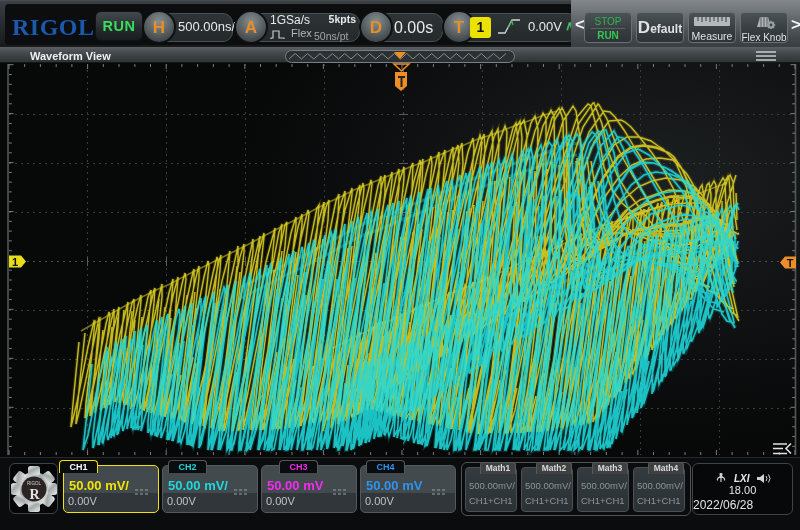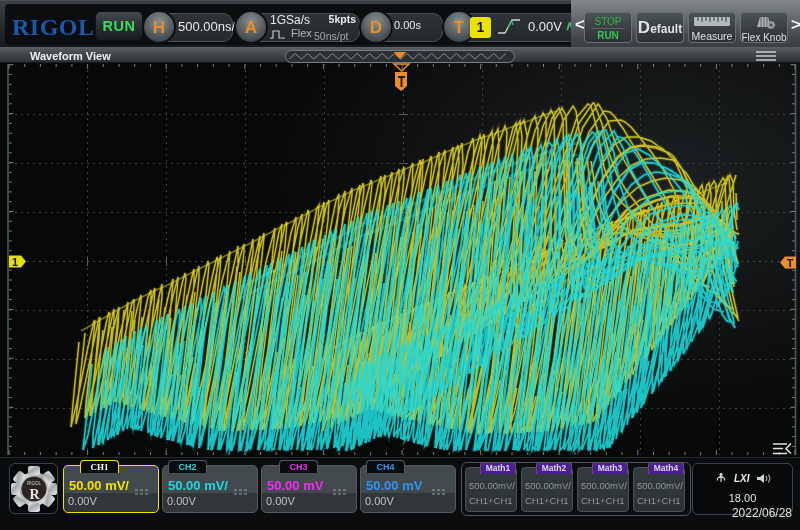--- a/index.html
+++ b/index.html
@@ -36,21 +36,21 @@
 
 #botbar { left:0; top:457px; width:800px; height:73px; background:#0a0c0d; border-top:1px solid #26292b; }
 .chbox { top:465px; width:96px; height:48px; border-radius:5px; border:1px solid #53595c;
   background:linear-gradient(#424a4e 0%,#424a4e 58%,#30363a 58%,#30363a 100%); }
 .chtab { top:460px; height:13px; width:39px; background:#0a0c0d; border:1px solid #53595c; border-bottom:none;
   border-radius:4px 4px 0 0; font-size:9px; font-weight:bold; text-align:center; line-height:12px; }
 .l1 { font-size:13px; font-weight:bold; }
 .l2 { font-size:11px; color:#c0c3c4; }
 .mbox { top:467px; width:52px; height:45px; border-radius:4px; border:1px solid #4a5053;
   background:linear-gradient(#343b3e,#2b3134); }
-.mtab { top:462px; height:12px; width:36px; background:#4c1d95; border:1px solid #53595c; border-bottom:none;
+.mtab { top:462px; height:12px; width:36px; background:#404040; border:1px solid #53595c; border-bottom:none;
   border-radius:3px 3px 0 0; font-size:8.5px; font-weight:bold; color:#d8dadb; text-align:center; line-height:11px; }
 .mtx { font-size:9.5px; color:#8e9496; }
 </style>
 </head>
 <body>
 <div id="scr">
 
   <div id="topbar" class="abs"></div>
   <div id="topleftpanel" class="abs"></div>
   <div id="logo" class="abs">RIGOL</div>
@@ -64,21 +64,21 @@
   <div class="abs wt" style="left:270px;top:13px;font-size:12px;">1GSa/s</div>
   <svg class="abs" style="left:270px;top:29px;" width="16" height="11" viewBox="0 0 16 11">
     <path d="M1 10 L1 9 L3 9 L3 2 L9 2 L9 9 L14 9 L14 10" fill="none" stroke="#c4c8c9" stroke-width="1.2"></path>
   </svg>
   <div class="abs" style="left:291px;top:27px;font-size:11px;color:#b4b8b9;">Flex</div>
   <div class="abs" style="left:322px;top:13px;width:34px;font-size:10.5px;font-weight:bold;color:#e8eaea;text-align:right;">5kpts</div>
   <div class="abs" style="left:314px;top:30px;width:42px;font-size:10.5px;color:#a2a6a7;text-align:left;">50ns/pt</div>
   <div class="circ abs" style="left:234px;top:10px;">A</div>
 
   <div class="pill abs" style="left:363px;top:13px;width:80px;height:29px;"></div>
-  <div class="abs wt" style="left:394px;top:19px;font-size:11px;">0.00s</div>
+  <div class="abs wt" style="left:394px;top:19px;font-size:16px;">0.00s</div>
   <div class="circ abs" style="left:359px;top:10px;">D</div>
 
   <div class="pill abs" style="left:448px;top:13px;width:130px;height:29px;"></div>
   <div class="circ abs" style="left:442px;top:10px;">T</div>
   <div class="abs" style="left:470px;top:17px;width:21px;height:21px;background:#ece200;border-radius:3px;color:#111;font-weight:bold;font-size:14px;text-align:center;line-height:21px;">1</div>
   <svg class="abs" style="left:496px;top:16px;" width="26" height="22" viewBox="0 0 26 22">
     <path d="M2 17 L9 17 L16 4 L24 4" fill="none" stroke="#d2d5d6" stroke-width="1.3"></path>
     <path d="M12 12 l4 -7 l1 4" fill="none" stroke="#3db45a" stroke-width="1.2"></path>
   </svg>
   <div class="abs wt" style="left:528px;top:19px;font-size:13px;">0.00V</div>
@@ -207,21 +207,21 @@
             <rect x="-6" y="-23" width="12" height="9" rx="2.5"></rect>
             <rect x="-6" y="14" width="12" height="9" rx="2.5"></rect>
           </g>
       </g>
       <circle r="12.5" fill="#2b2422"></circle>
       <text x="0" y="-4.5" font-size="4.5" fill="#d8dada" text-anchor="middle" font-family="Liberation Sans">RIGOL</text>
       <text x="0.5" y="10" font-size="14" font-weight="bold" fill="#e2e4e4" text-anchor="middle" font-family="Liberation Serif">R</text>
     </g>
   </svg>
 
-  <div class="chtab abs" style="left:80px;color:#ffffff;border-color:#f0e400;border-width:1.5px;z-index:3;font-family:Liberation Serif, serif;">CH1</div>
+  <div class="chtab abs" style="left:59px;color:#ffffff;border-color:#f0e400;border-width:1.5px;z-index:3;">CH1</div>
 <div class="chbox abs" style="left:63px;border-color:#f0e400;border-width:1.5px;z-index:2;"></div>
 <div class="abs l1" style="left:69px;top:478px;color:#f0e400;z-index:4;">50.00 mV/</div>
 <div class="abs" style="left:135px;top:482px;z-index:4;"><svg width="14" height="8" viewBox="0 0 14 8">
         <path d="M0 2h3M5 2h3M10 2h3M0 6h3M5 6h3M10 6h3" stroke="#9aa0a2" stroke-width="1.2"></path>
       </svg></div>
 <div class="abs l2" style="left:68px;top:495px;z-index:4;">0.00V</div>
 <div class="chtab abs" style="left:168px;color:#1fd8df;border-color:#53595c;border-width:1px;z-index:3;">CH2</div>
 <div class="chbox abs" style="left:162px;border-color:#53595c;border-width:1px;z-index:2;"></div>
 <div class="abs l1" style="left:168px;top:478px;color:#1fd8df;z-index:4;">50.00 mV/</div>
 <div class="abs" style="left:234px;top:482px;z-index:4;"><svg width="14" height="8" viewBox="0 0 14 8">
@@ -268,16 +268,16 @@
           <path d="M8 1v8 M8 3l-3.5 2.5 M8 3l3.5 2.5 M4.5 5.5v2 M11.5 5.5v2"></path>
           <circle cx="8" cy="1.5" r="1" fill="#cfd2d2"></circle>
         </g>
         <text x="21" y="9" font-size="10" font-weight="bold" font-style="italic" fill="#e8eaea" font-family="Liberation Sans">LXI</text>
         <g fill="#cfd2d2">
           <path d="M44 4h3l4-3v9l-4-3h-3z"></path>
         </g>
         <path d="M53 3q2 2.5 0 5 M55.5 1.5q3 4 0 8" stroke="#cfd2d2" stroke-width="1" fill="none"></path>
       </svg>
     </div>
-    <div style="text-align:center;font-size:11px;margin-top:10px;">18.00</div>
-    <div style="text-align:right;font-size:12px;margin-top:2px;">2022/06/28</div>
+    <div style="text-align:center;font-size:11px;margin-top:2px;">18.00</div>
+    <div style="text-align:left;font-size:12px;margin-top:2px;">2022/06/28</div>
   </div>
 </div>
 
 </body></html>

